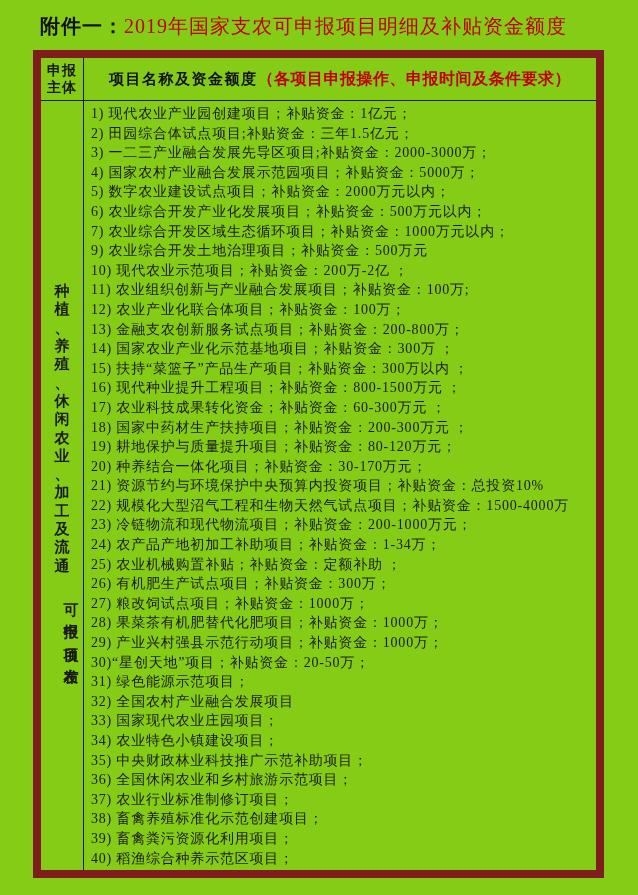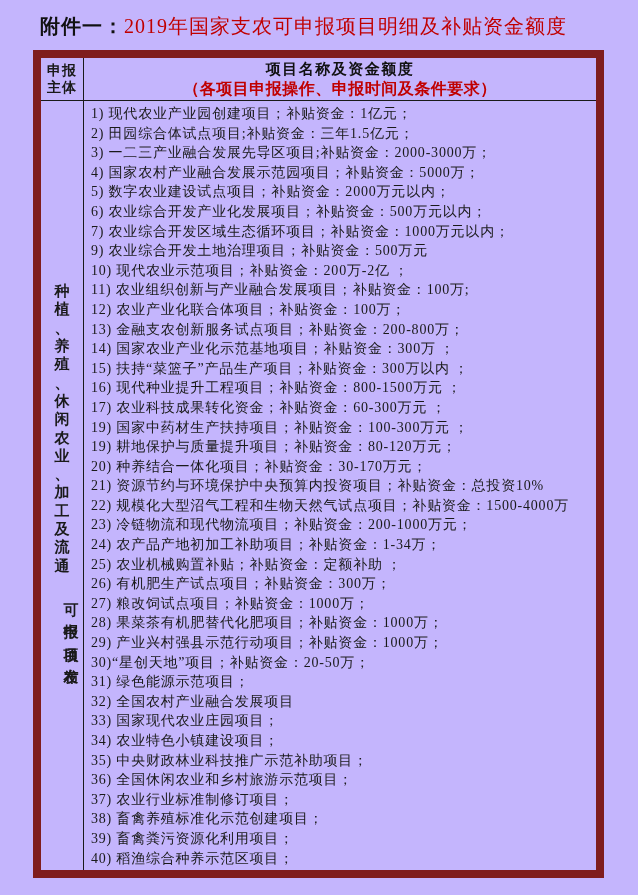--- a/index.html
+++ b/index.html
@@ -1,31 +1,31 @@
 <!DOCTYPE html>
 <html><head>
 <meta charset="utf-8">
 <style>
   html,body{margin:0;padding:0;background:#ffffff;}
   .canvas{
-    position:relative;width:638px;height:895px;background:#c4b5fd;overflow:hidden;
+    position:relative;width:638px;height:895px;background:#84cc16;overflow:hidden;
     font-family:"Liberation Serif","DejaVu Serif",serif;color:#1a1a1a;
   }
   .doc-title{position:absolute;left:40px;top:13px;font-size:20px;letter-spacing:1px;white-space:nowrap;}
   .title-prefix{font-weight:bold;color:#111111;}
   .title-main{color:#c00000;}
   .projects-table{
     position:absolute;left:33px;top:50px;width:571px;height:828px;
     border:8px solid #7f1d1d;box-sizing:border-box;display:flex;flex-direction:column;
   }
   .header-row{display:flex;flex:0 0 42px;border-bottom:1.5px solid #1a1a1a;}
   .subject-col{flex:0 0 42px;width:42px;border-right:1.5px solid #1a1a1a;
     display:flex;flex-direction:column;align-items:center;justify-content:center;}
   .subject-head-line{font-weight:bold;font-size:14px;line-height:17px;letter-spacing:1px;}
-  .name-col{flex:1;display:flex;flex-direction:column;align-items:center;justify-content:center;min-width:0;}
+  .name-col{flex:1;display:flex;flex-direction:row;align-items:center;justify-content:center;min-width:0;}
   .name-title{font-weight:bold;font-size:15px;letter-spacing:1.5px;color:#111111;line-height:19px;}
   .name-subtitle{font-weight:bold;font-size:16px;letter-spacing:0.5px;color:#c00000;line-height:20px;}
   .body-row{display:flex;flex:1;min-height:0;}
   .subject-body{flex:0 0 42px;width:42px;border-right:1.5px solid #1a1a1a;
     display:flex;flex-direction:column;align-items:center;justify-content:center;
     font-weight:bold;font-size:15px;}
   .vchar{height:18.3px;line-height:18.3px;text-align:center;}
   .vpair-group{margin-top:24px;margin-left:18px;}
   .vpair{height:22.5px;line-height:22.5px;text-align:center;letter-spacing:0;}
   .project-list{flex:1;min-width:0;padding:3px 2px 0 7px;overflow:hidden;}
@@ -90,21 +90,21 @@
           <div class="item-row">7) 农业综合开发区域生态循环项目；补贴资金：1000万元以内；</div>
           <div class="item-row">9) 农业综合开发土地治理项目；补贴资金：500万元</div>
           <div class="item-row">10) 现代农业示范项目；补贴资金：200万-2亿 ；</div>
           <div class="item-row">11) 农业组织创新与产业融合发展项目；补贴资金：100万;</div>
           <div class="item-row">12) 农业产业化联合体项目；补贴资金：100万；</div>
           <div class="item-row">13) 金融支农创新服务试点项目；补贴资金：200-800万；</div>
           <div class="item-row">14) 国家农业产业化示范基地项目；补贴资金：300万 ；</div>
           <div class="item-row">15) 扶持“菜篮子”产品生产项目；补贴资金：300万以内 ；</div>
           <div class="item-row">16) 现代种业提升工程项目；补贴资金：800-1500万元 ；</div>
           <div class="item-row">17) 农业科技成果转化资金；补贴资金：60-300万元 ；</div>
-          <div class="item-row">19) 国家中药材生产扶持项目；补贴资金：100-300万元 ；</div>
+          <div class="item-row">18) 国家中药材生产扶持项目；补贴资金：200-300万元 ；</div>
           <div class="item-row">19) 耕地保护与质量提升项目；补贴资金：80-120万元；</div>
           <div class="item-row">20) 种养结合一体化项目；补贴资金：30-170万元；</div>
           <div class="item-row">21) 资源节约与环境保护中央预算内投资项目；补贴资金：总投资10%</div>
           <div class="item-row">22) 规模化大型沼气工程和生物天然气试点项目；补贴资金：1500-4000万</div>
           <div class="item-row">23) 冷链物流和现代物流项目；补贴资金：200-1000万元；</div>
           <div class="item-row">24) 农产品产地初加工补助项目；补贴资金：1-34万；</div>
           <div class="item-row">25) 农业机械购置补贴；补贴资金：定额补助 ；</div>
           <div class="item-row">26) 有机肥生产试点项目；补贴资金：300万；</div>
           <div class="item-row">27) 粮改饲试点项目；补贴资金：1000万；</div>
           <div class="item-row">28) 果菜茶有机肥替代化肥项目；补贴资金：1000万；</div>

